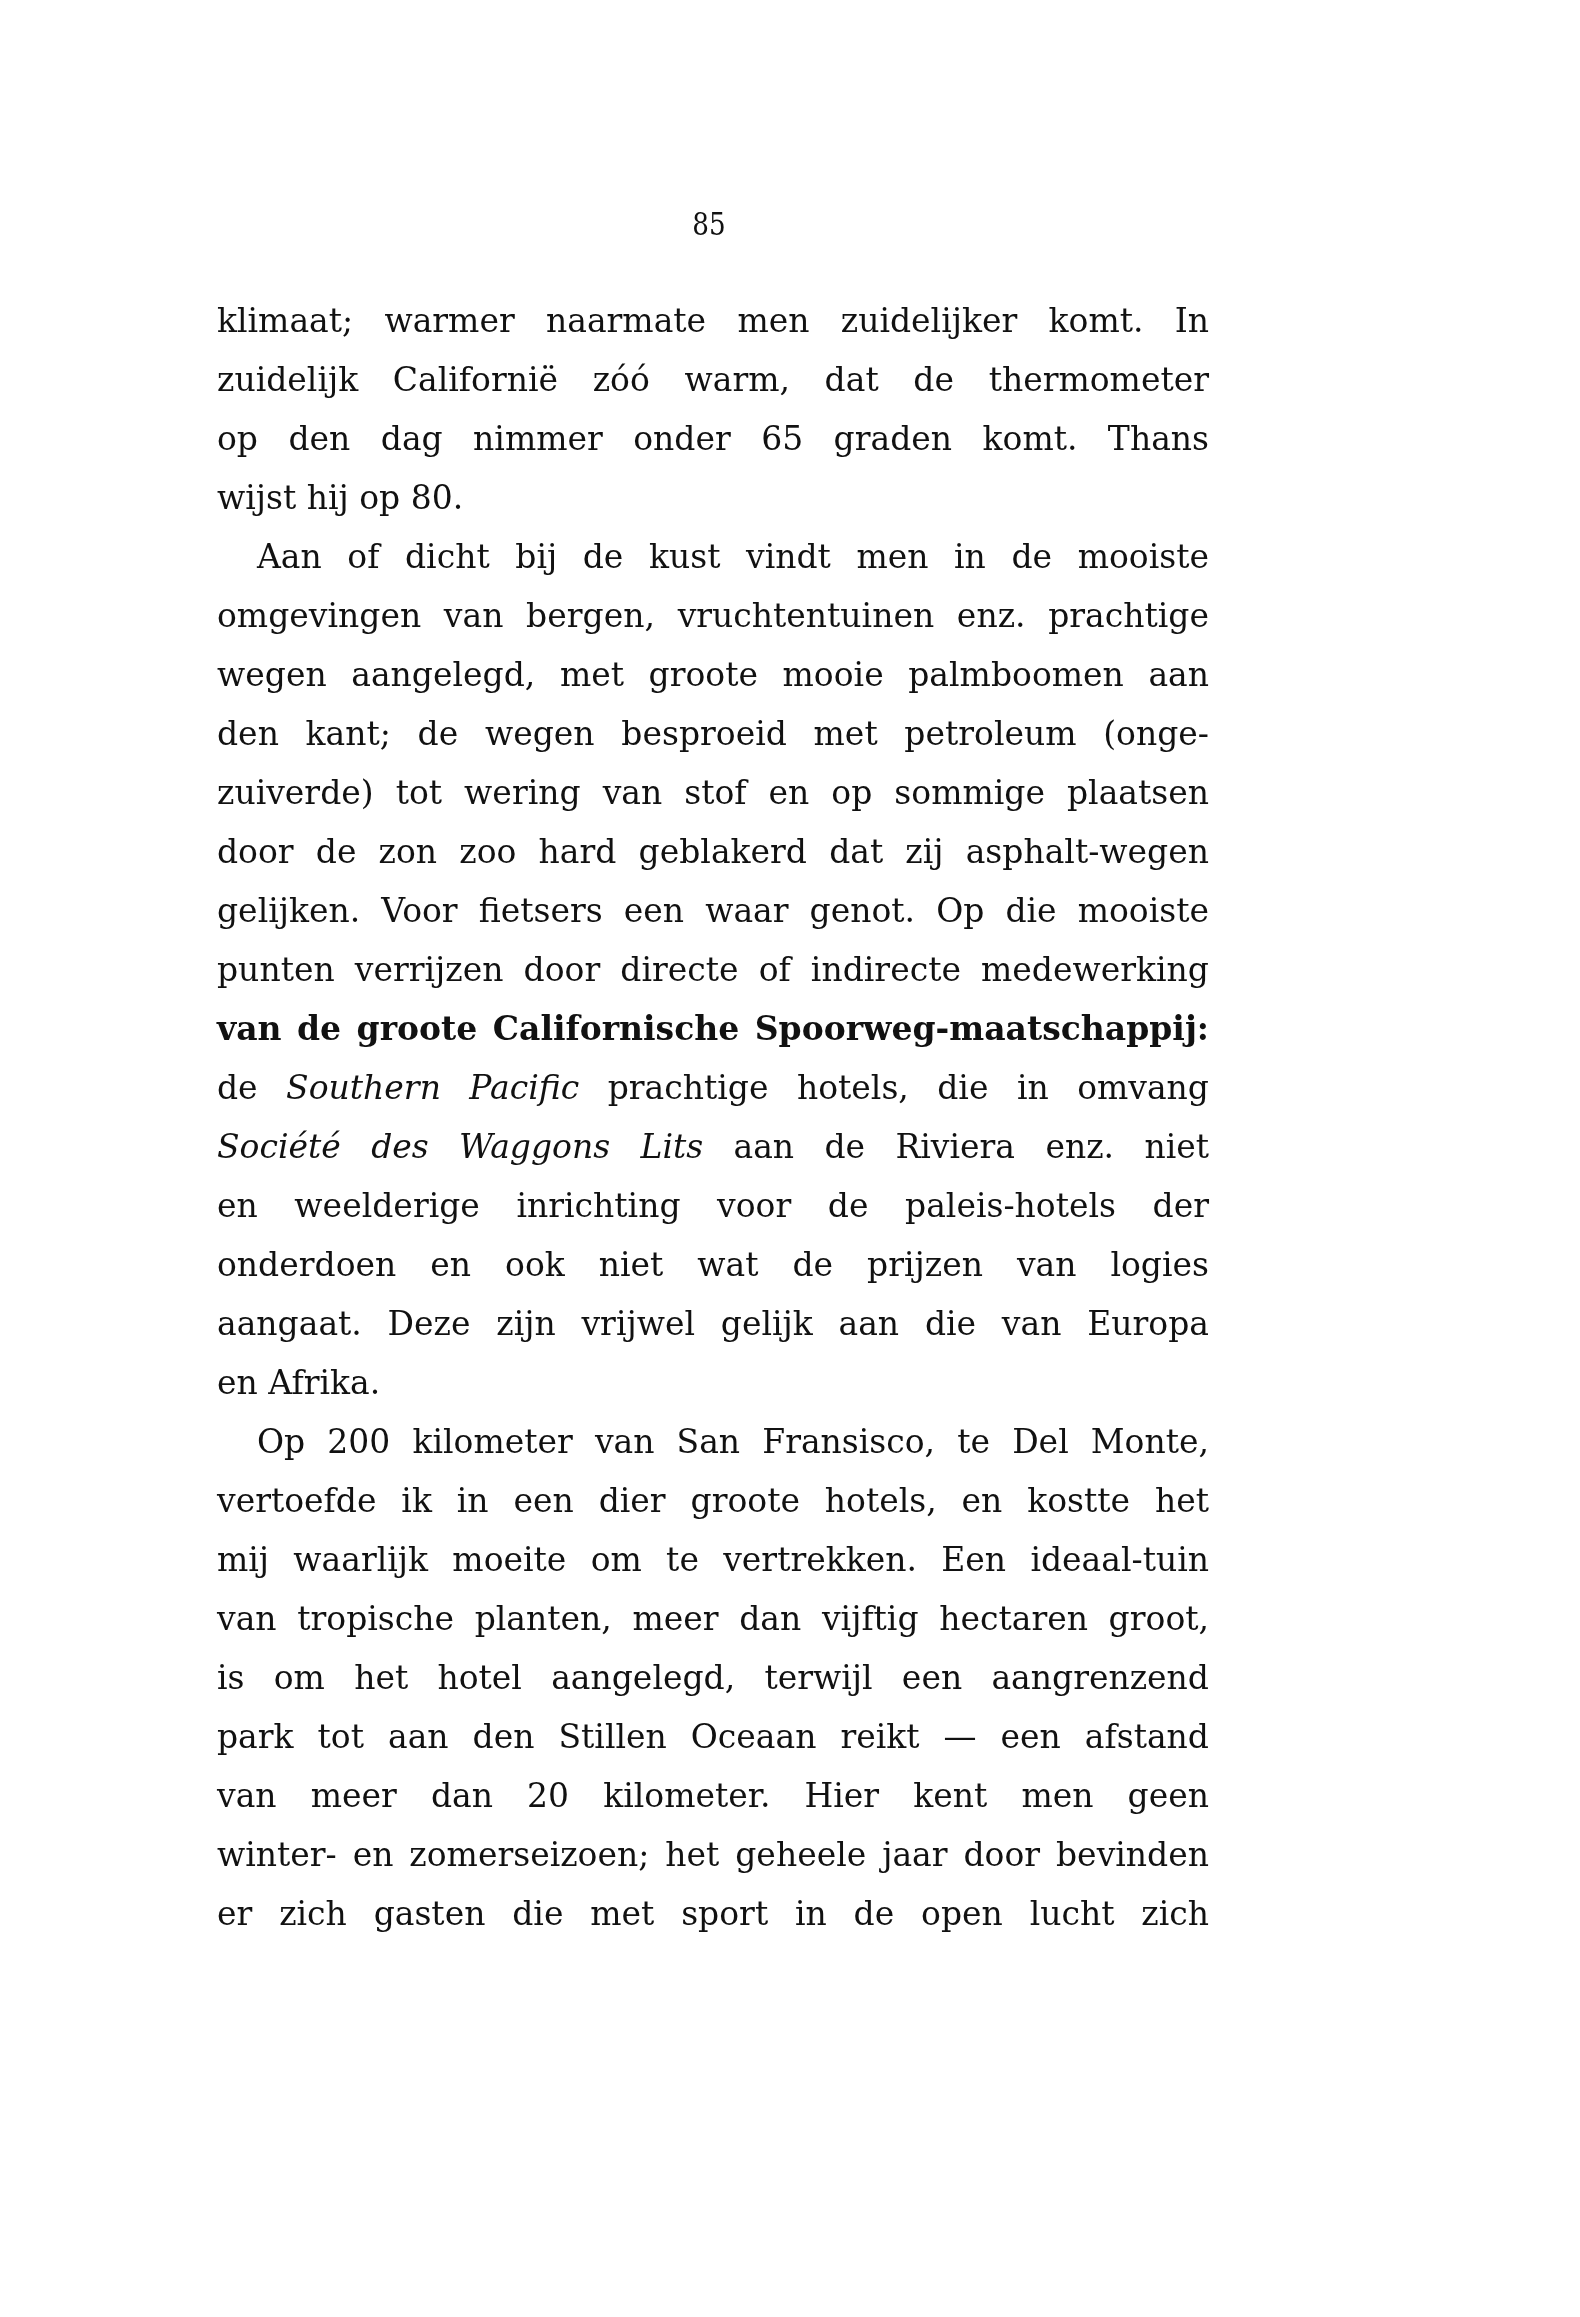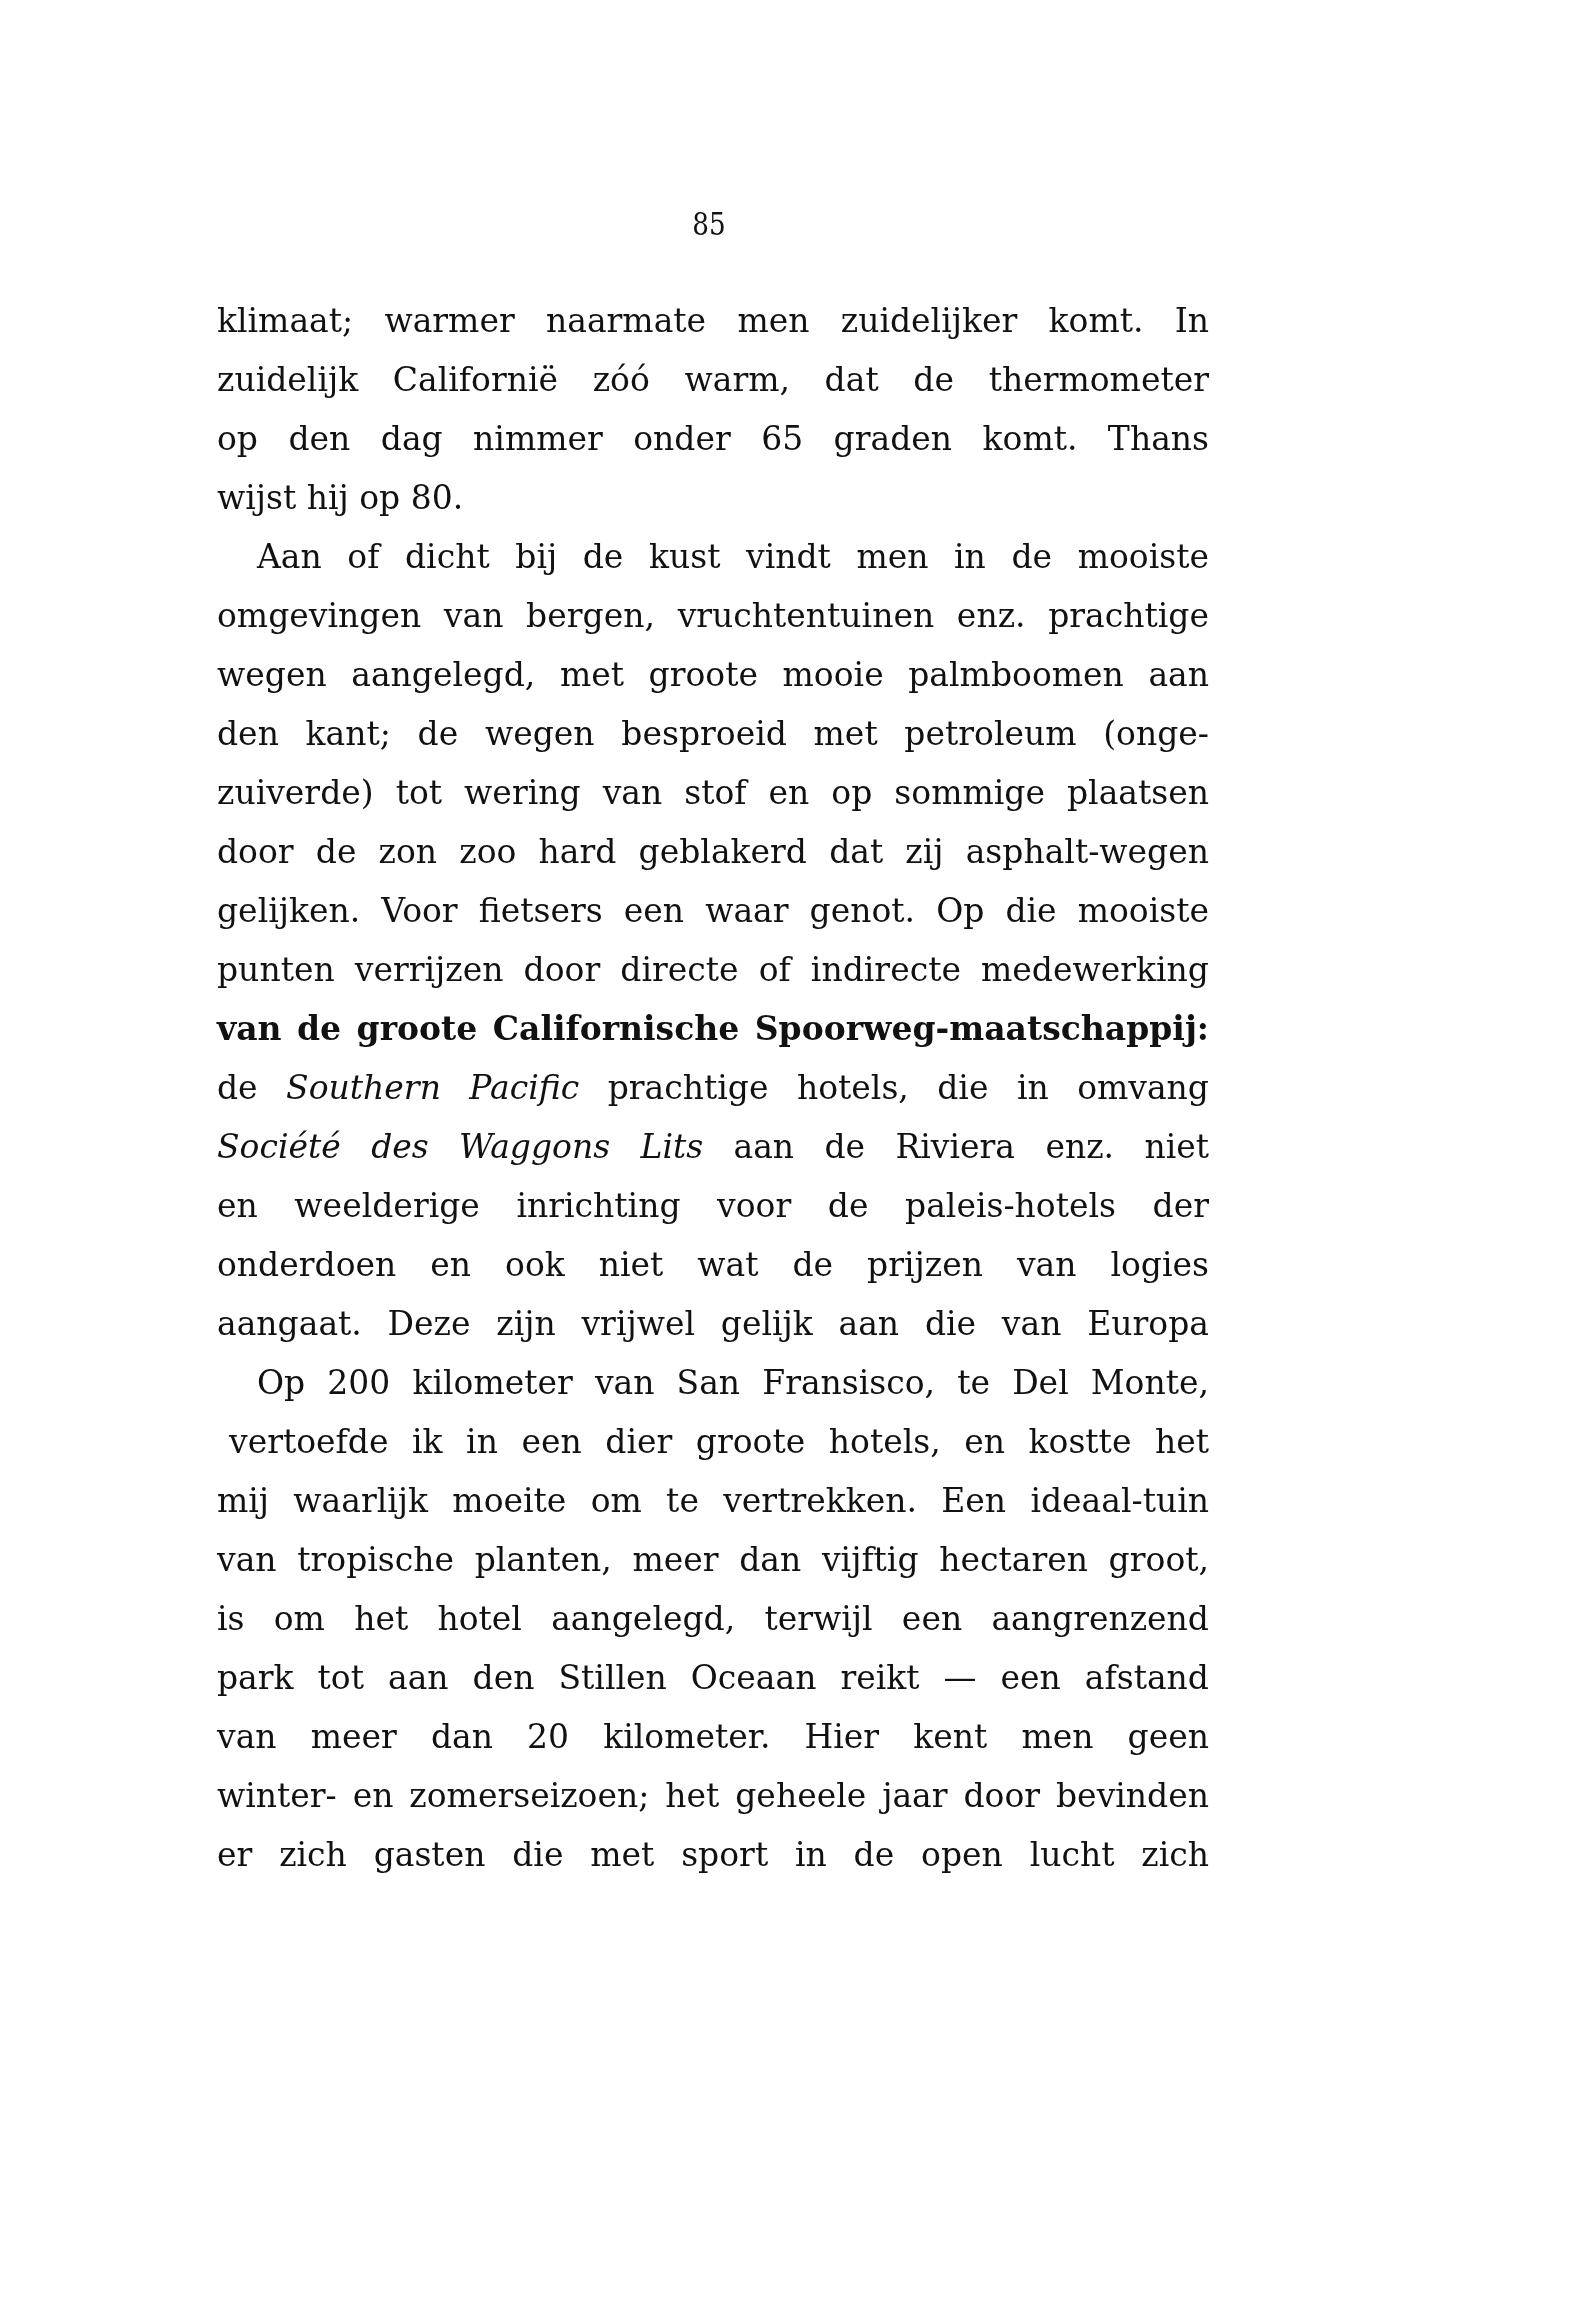--- a/index.html
+++ b/index.html
@@ -41,22 +41,23 @@
       <div class="line" style="white-space: normal;"><span>zuiverde) tot wering van stof en op sommige plaatsen</span></div>
       <div class="line" style="white-space: normal;"><span>door de zon zoo hard geblakerd dat zij asphalt-wegen</span></div>
       <div class="line" style="white-space: normal;"><span>gelijken. Voor fietsers een waar genot. Op die mooiste</span></div>
       <div class="line" style="white-space: normal;"><span>punten verrijzen door directe of indirecte medewerking</span></div>
       <div class="line" style="white-space: normal; font-weight: bold;"><span>van de groote Californische Spoorweg-maatschappij:</span></div>
       <div class="line" style="white-space: normal;"><span>de </span><span class="it">Southern Pacific</span><span> prachtige hotels, die in omvang</span></div>
       <div class="line" style="white-space: normal;"><span class="it">Société des Waggons Lits</span><span> aan de Riviera enz. niet</span></div>
       <div class="line" style="white-space: normal;"><span>en weelderige inrichting voor de paleis-hotels der</span></div>
       <div class="line" style="white-space: normal;"><span>onderdoen en ook niet wat de prijzen van logies</span></div>
       <div class="line" style="white-space: normal;"><span>aangaat. Deze zijn vrijwel gelijk aan die van Europa</span></div>
+      <div class="line last" style="white-space: normal;"><span>en Afrika.</span></div>
       <div class="line indent" style="white-space: normal;"><span>Op 200 kilometer van San Fransisco, te Del Monte,</span></div>
-      <div class="line" style="white-space: normal; margin-left: 12px;"><span>vertoefde ik in een dier groote hotels, en kostte het</span></div>
+      <div class="line" style="white-space: normal;"><span>vertoefde ik in een dier groote hotels, en kostte het</span></div>
       <div class="line" style="white-space: normal;"><span>mij waarlijk moeite om te vertrekken. Een ideaal-tuin</span></div>
       <div class="line" style="white-space: normal;"><span>van tropische planten, meer dan vijftig hectaren groot,</span></div>
       <div class="line" style="white-space: normal;"><span>is om het hotel aangelegd, terwijl een aangrenzend</span></div>
       <div class="line" style="white-space: normal;"><span>park tot aan den Stillen Oceaan reikt — een afstand</span></div>
       <div class="line" style="white-space: normal;"><span>van meer dan 20 kilometer. Hier kent men geen</span></div>
       <div class="line" style="white-space: normal;"><span>winter- en zomerseizoen; het geheele jaar door bevinden</span></div>
       <div class="line" style="white-space: normal;"><span>er zich gasten die met sport in de open lucht zich</span></div>
     </div>
 </div>
 

